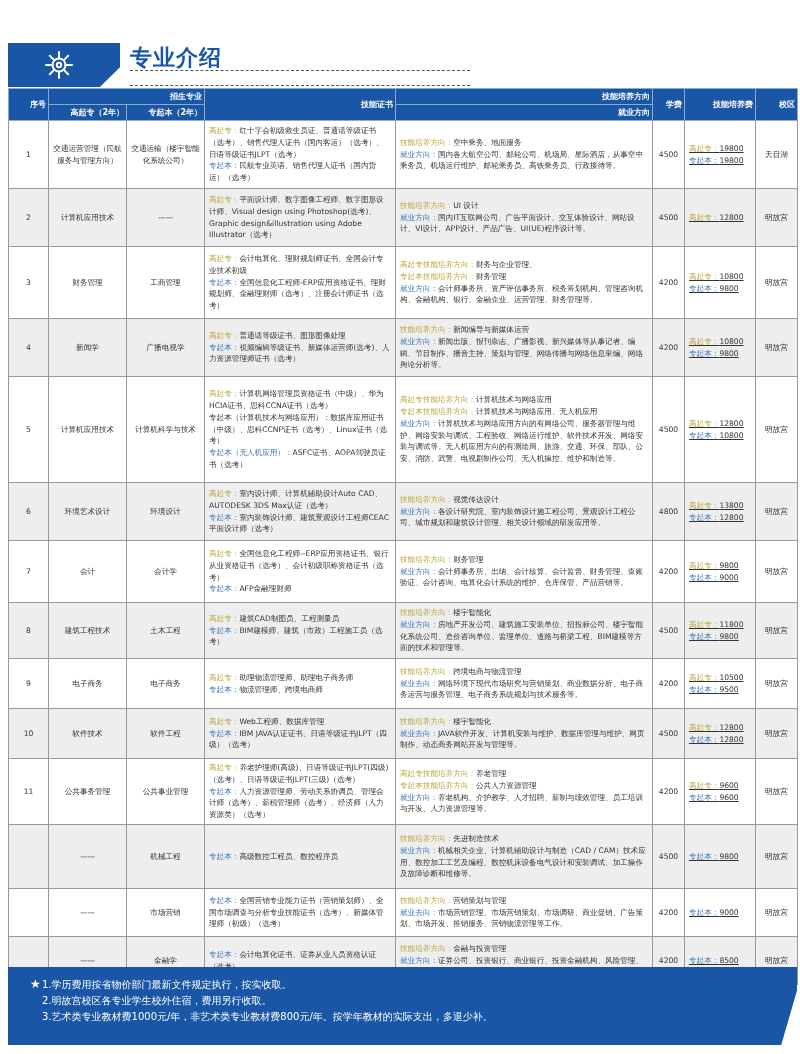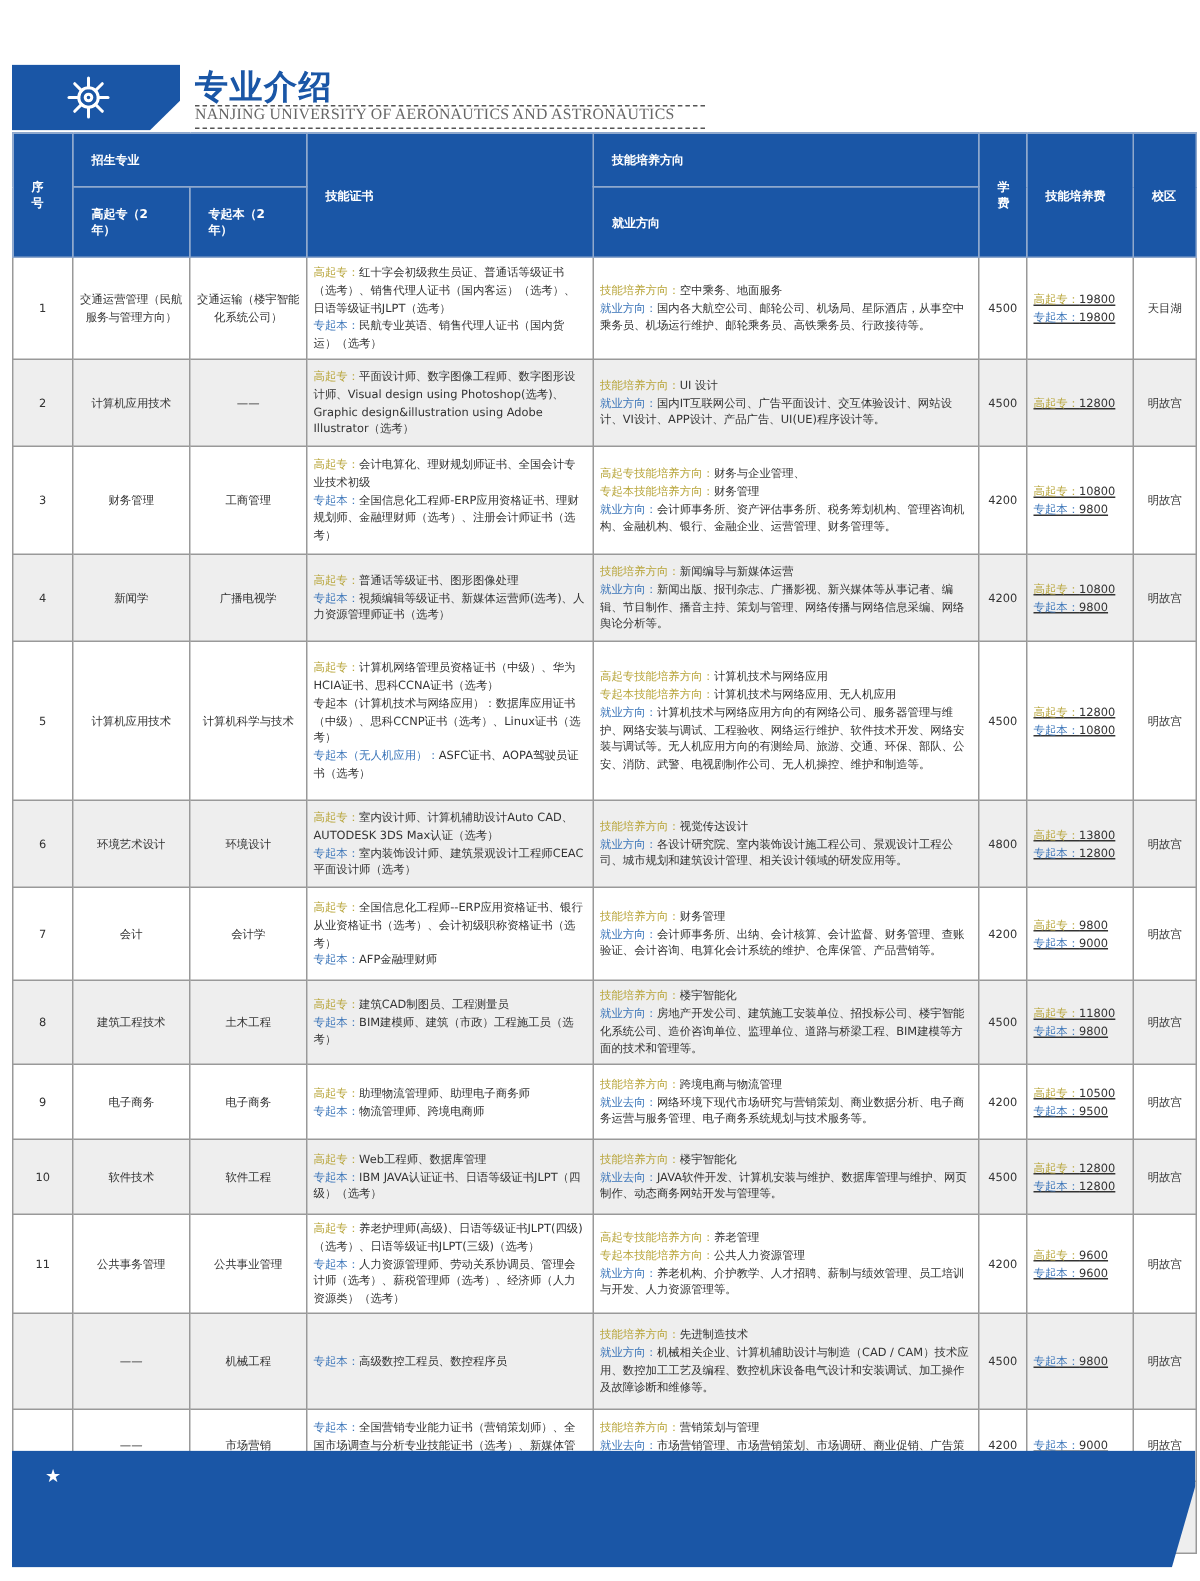--- a/index.html
+++ b/index.html
@@ -5,21 +5,21 @@
   * { box-sizing: border-box; margin: 0; padding: 0; }
   body { width: 800px; height: 1054px; background: #ffffff; font-family: "DejaVu Sans", "Liberation Sans", sans-serif; color: #333; position: relative; overflow: hidden; }
   .header { position: absolute; left: 8px; top: 4px; width: 470px; height: 44px; margin-top: 39px; }
   .logo-box { position: absolute; left: 0; top: 0; width: 112px; height: 44px; background: #1a56a6; clip-path: polygon(0 0, 100% 0, 100% 55%, 82% 100%, 0 100%); display: flex; align-items: center; justify-content: center; }
   .logo-box svg { width: 30px; height: 30px; margin-left: -10px; }
   .title-cn { position: absolute; left: 122px; top: 0; font-size: 22px; font-weight: bold; color: #1a56a6; letter-spacing: 1px; }
   .title-rule { position: absolute; left: 122px; width: 340px; border-top: 1.5px dashed #555; }
   .title-en { position: absolute; left: 122px; top: 28px; font-family: "Liberation Serif", serif; font-size: 10.5px; color: #666; letter-spacing: 0.2px; white-space: nowrap; }
 
   table { position: absolute; left: 8px; top: 88px; width: 789px; border-collapse: collapse; table-layout: fixed; font-size: 7.6px; }
-  th { background: #1a56a6; color: #fff; font-weight: bold; font-size: 8px; border: 1px solid #8fa8cc; padding: 12px; text-align: left; }
+  th { background: #1a56a6; color: #fff; font-weight: bold; font-size: 8px; border: 1px solid #8fa8cc; padding: 2px; text-align: right; }
   td { border: 1px solid #999; padding: 2px 4px; vertical-align: middle; line-height: 1.55; }
   td.c { text-align: center; }
   tr.odd td { background: #ffffff; }
   tr.even td { background: #eeeeee; }
   .lbl-y { color: #b8a53a; }
   .lbl-b { color: #3a74b8; }
   .fees div { white-space: nowrap; text-decoration: underline; }
 
   .footer { position: absolute; left: 8px; top: 967px; width: 789px; height: 78px; background: #1a56a6; clip-path: polygon(0 0, 100% 0, 100% 30%, 98% 100%, 0 100%); color: #fff; font-size: 10px; padding: 10px 0 0 22px; line-height: 16px; }
   .footer .star { position: absolute; left: 22px; top: 9px; font-size: 12px; }
@@ -40,21 +40,20 @@
         <line x1="21.5" y1="15" x2="28" y2="15"></line>
         <line x1="5.8" y1="5.8" x2="10.4" y2="10.4"></line>
         <line x1="19.6" y1="19.6" x2="24.2" y2="24.2"></line>
         <line x1="24.2" y1="5.8" x2="19.6" y2="10.4"></line>
         <line x1="10.4" y1="19.6" x2="5.8" y2="24.2"></line>
       </g>
     </svg>
   </div>
   <div class="title-cn">专业介绍</div>
   <div class="title-rule" style="top:27px"></div>
-  <div class="title-en">NANJING UNIVERSITY OF AERONAUTICS AND ASTRONAUTICS</div>
   <div class="title-rule" style="top:42px"></div>
 </div>
 
 <table>
   <colgroup>
     <col style="width:40px">
       <col style="width:78px">
       <col style="width:78px">
       <col style="width:191px">
     <col style="width:257px">
@@ -339,13 +338,18 @@
         <td class="fees">
           <div><span class="lbl-b">专起本：</span><span>8500</span></div>
         </td>
         <td class="c">明故宫</td>
       </tr>
     </tbody>
 </table>
 
 <div class="footer">
   <span class="star">★</span>
+  <div class="notes">
+    <div>1.学历费用按省物价部门最新文件规定执行，按实收取。</div>
+    <div>2.明故宫校区各专业学生校外住宿，费用另行收取。</div>
+    <div>3.艺术类专业教材费1000元/年，非艺术类专业教材费800元/年。按学年教材的实际支出，多退少补。</div>
+  </div>
 </div>
 
 </body></html>

